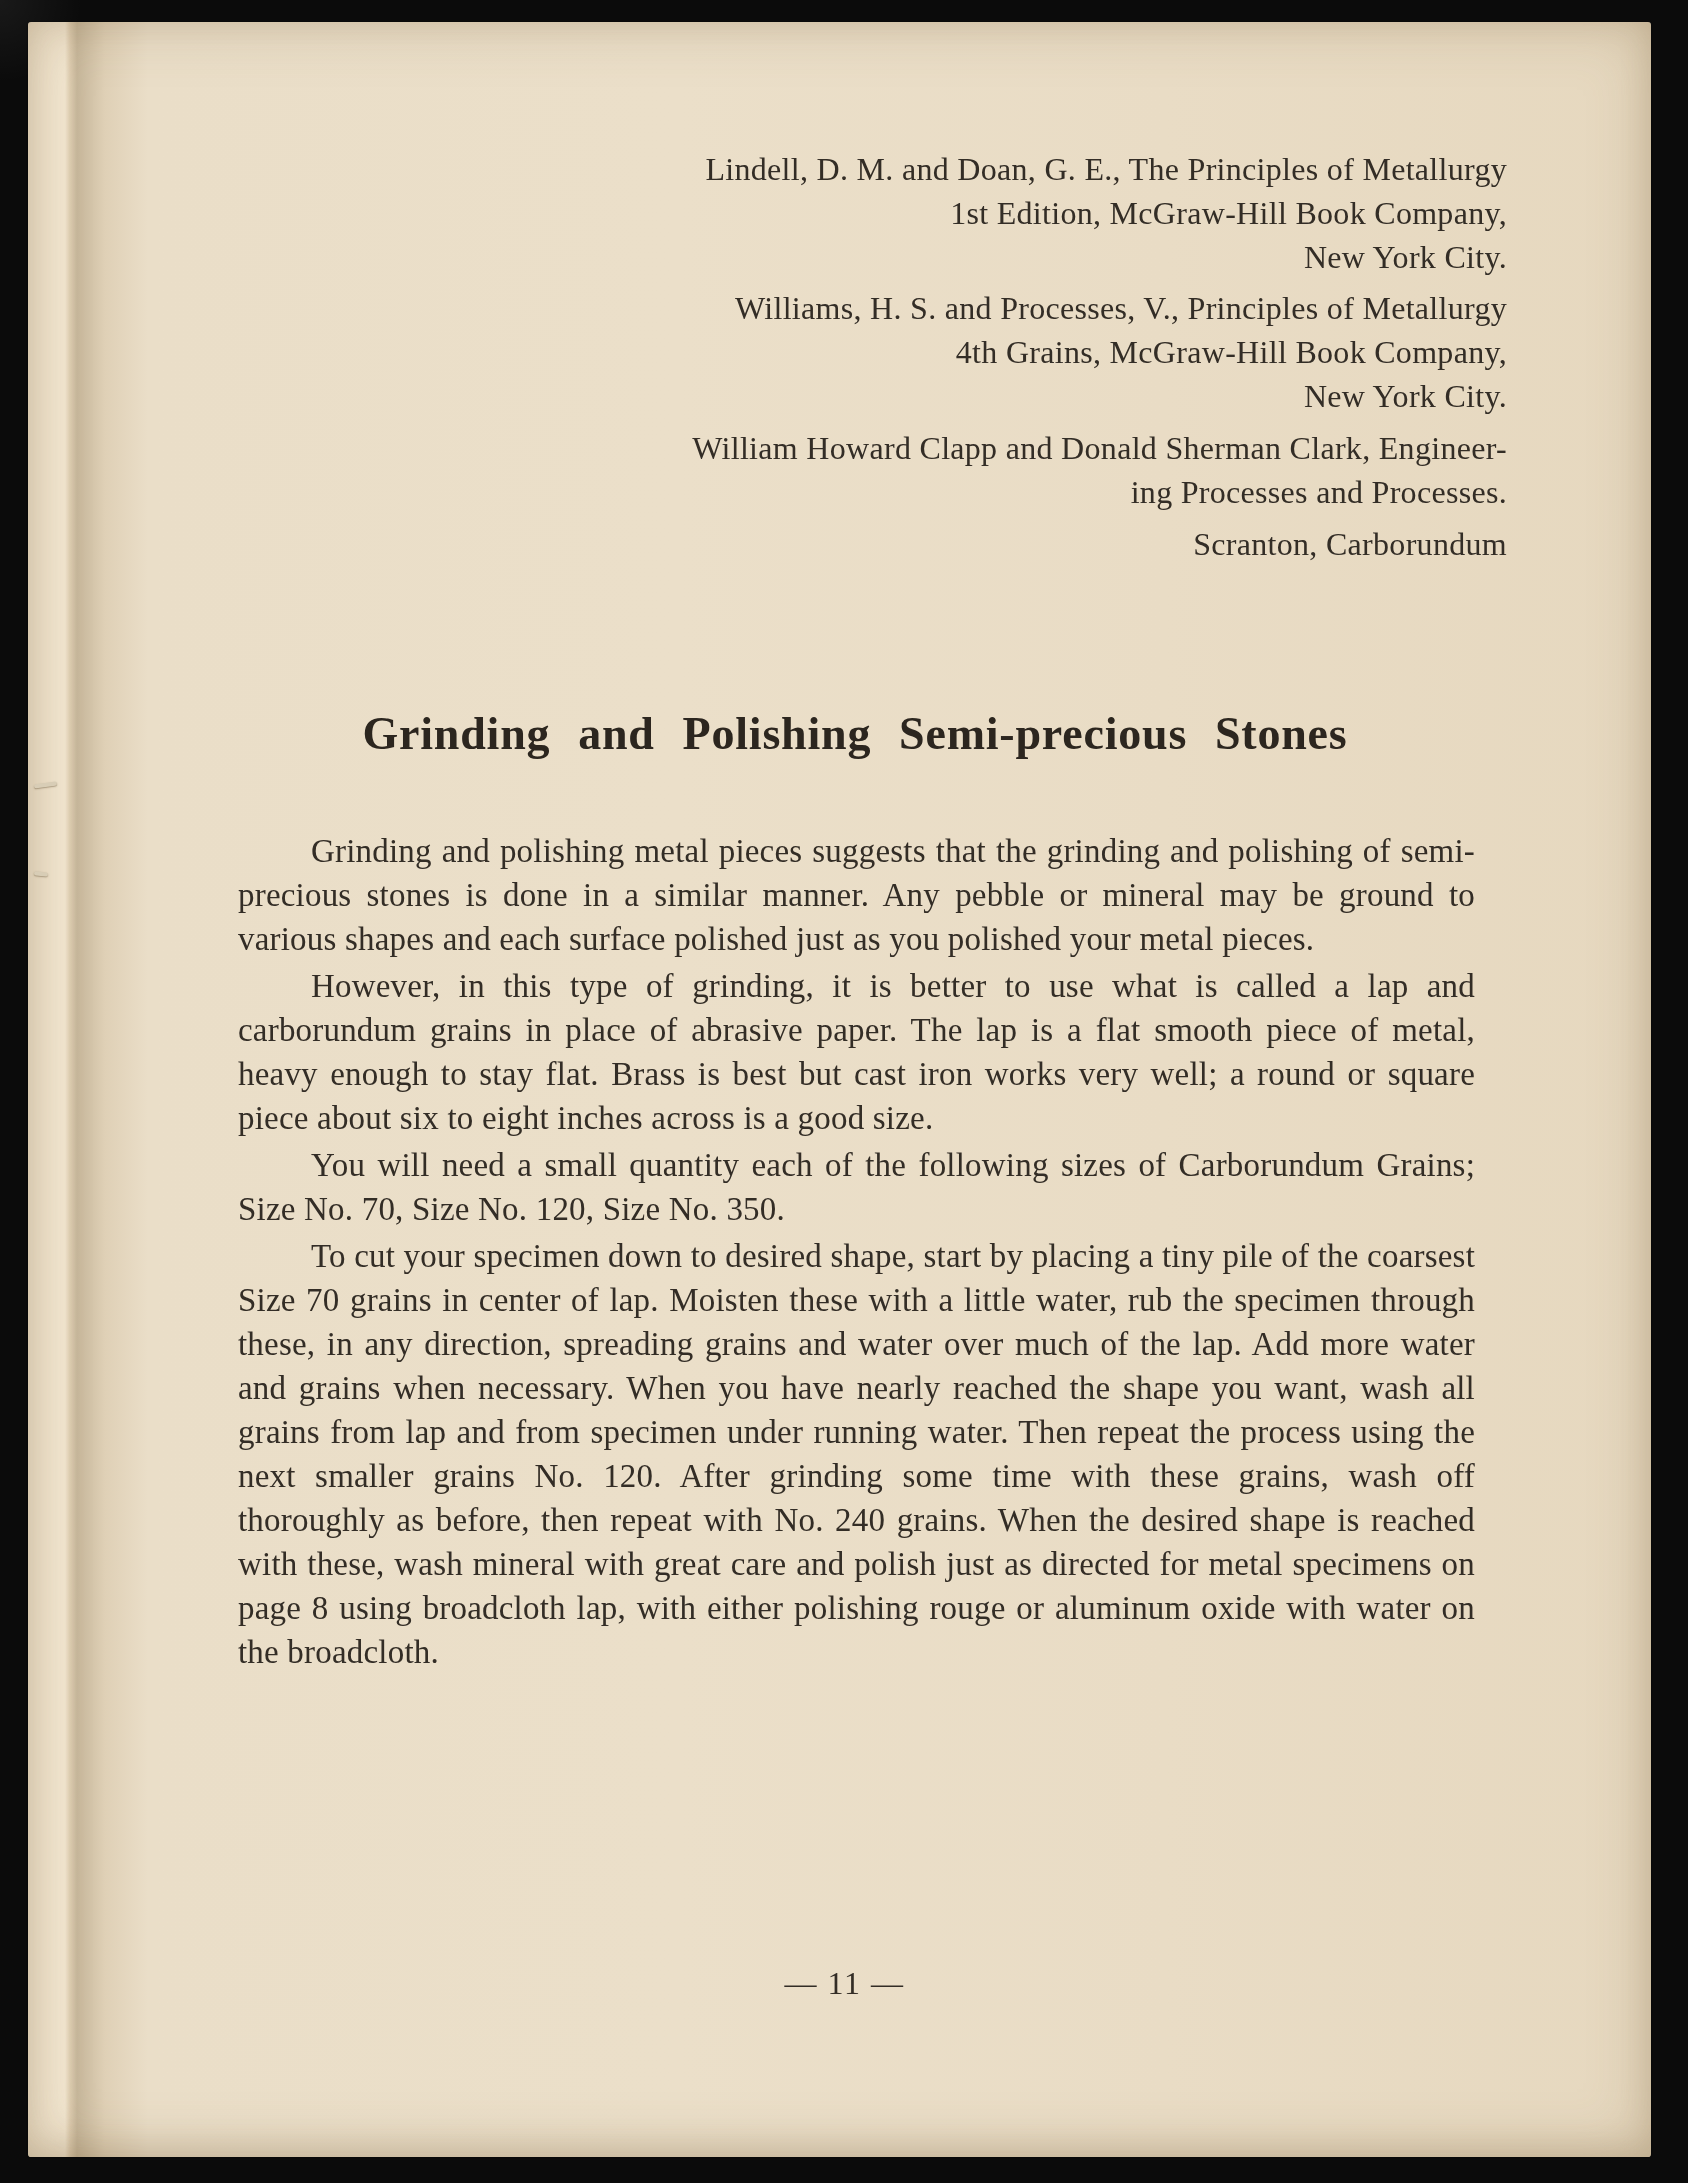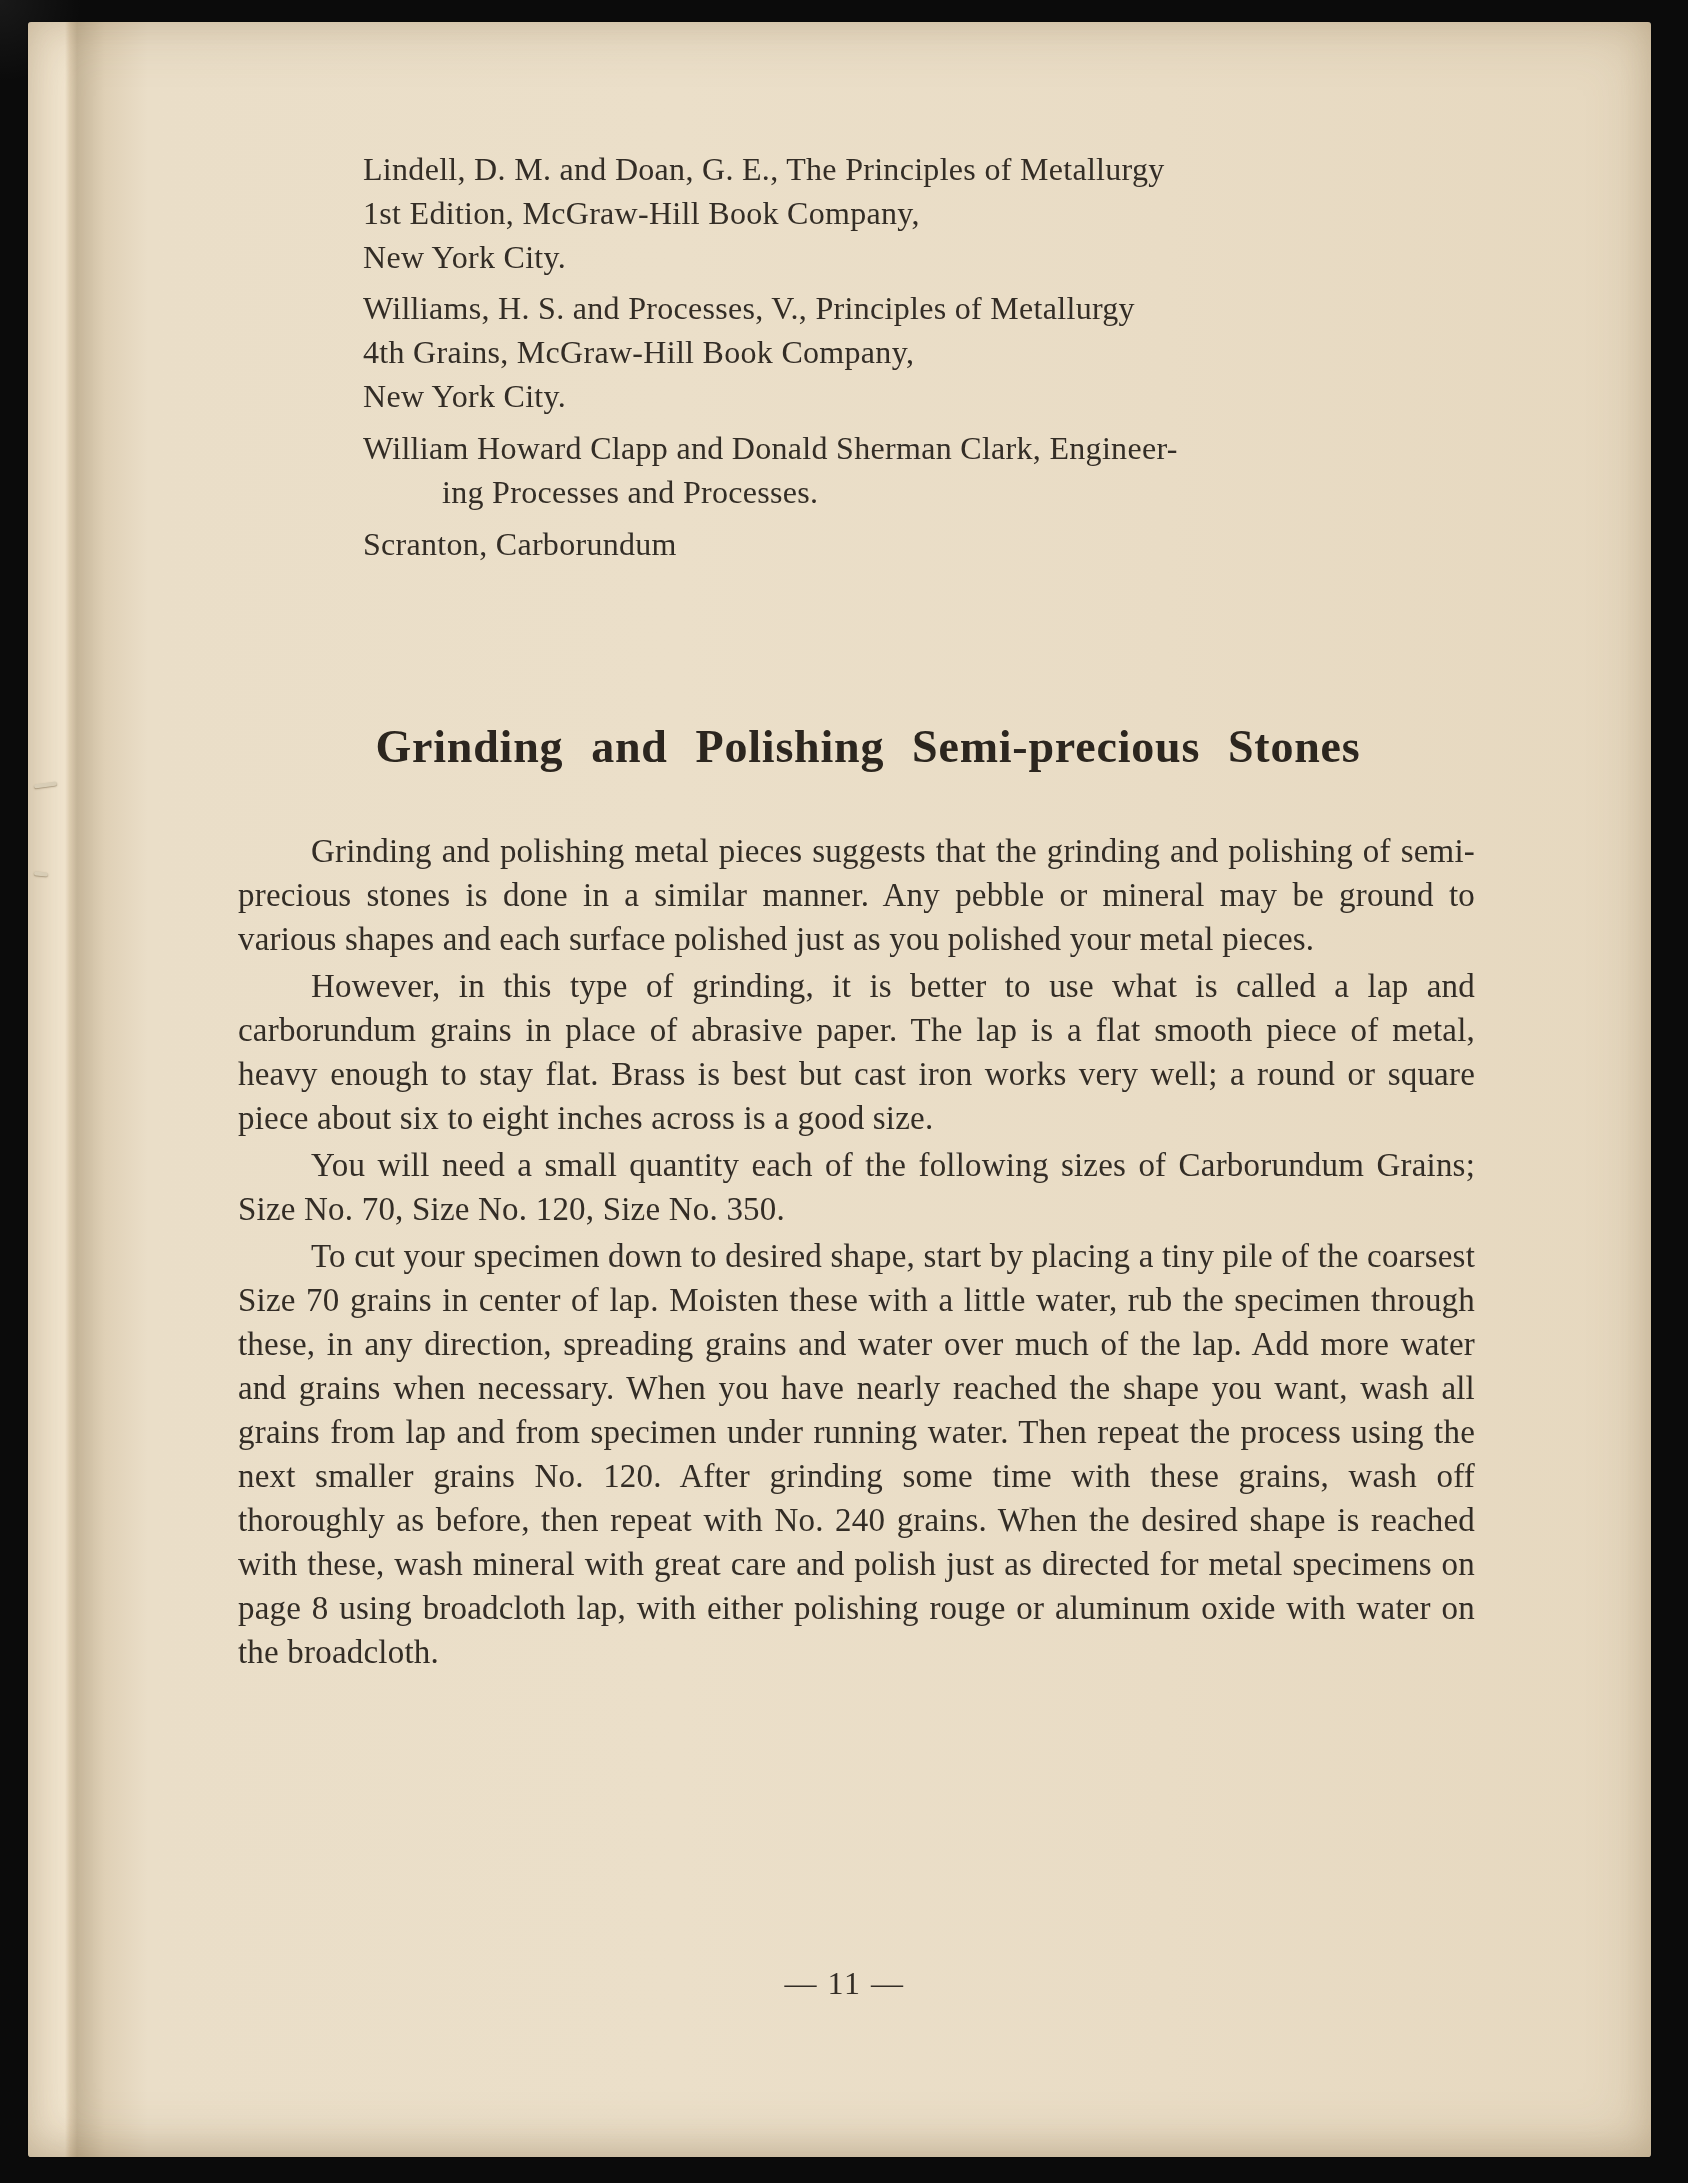--- a/index.html
+++ b/index.html
@@ -54,28 +54,28 @@
     position: absolute;
     left: 335px;
     top: 125px;
     width: 1144px;
     font-size: 32px;
     line-height: 44px;
     letter-spacing: 0.3px;
     color: #332d26;
   }
   .ref { margin: 0 0 7.7px 0; }
-  .ref-line { white-space: nowrap; }
+  .ref-line { white-space: nowrap; text-align: right; }
   .ref-line.hang { padding-left: 79px; }
   .heading {
     position: absolute;
     left: 170px;
     top: 686px;
     width: 1314px;
-    margin: 13px;
+    margin: 0;
     font-size: 46px;
     line-height: 51px;
     font-weight: 700;
     letter-spacing: 0.8px;
     word-spacing: 15.5px;
     text-align: center;
     color: #2c261f;
   }
   .bodytext {
     position: absolute;

